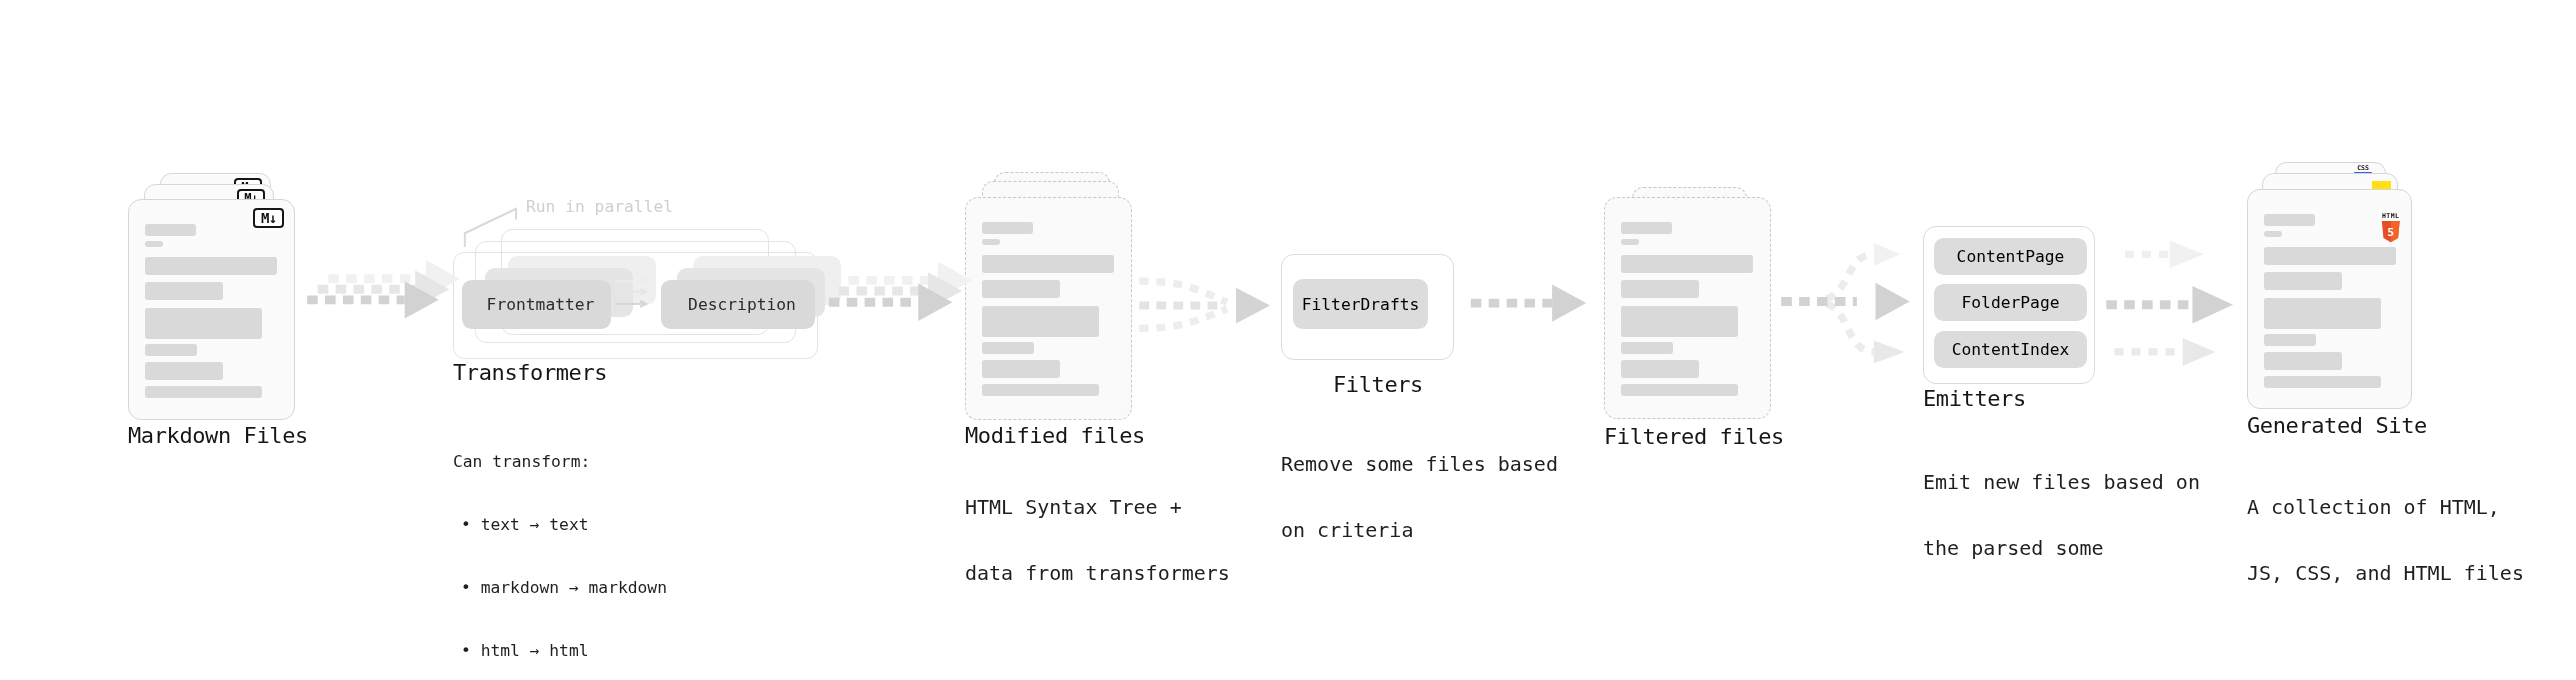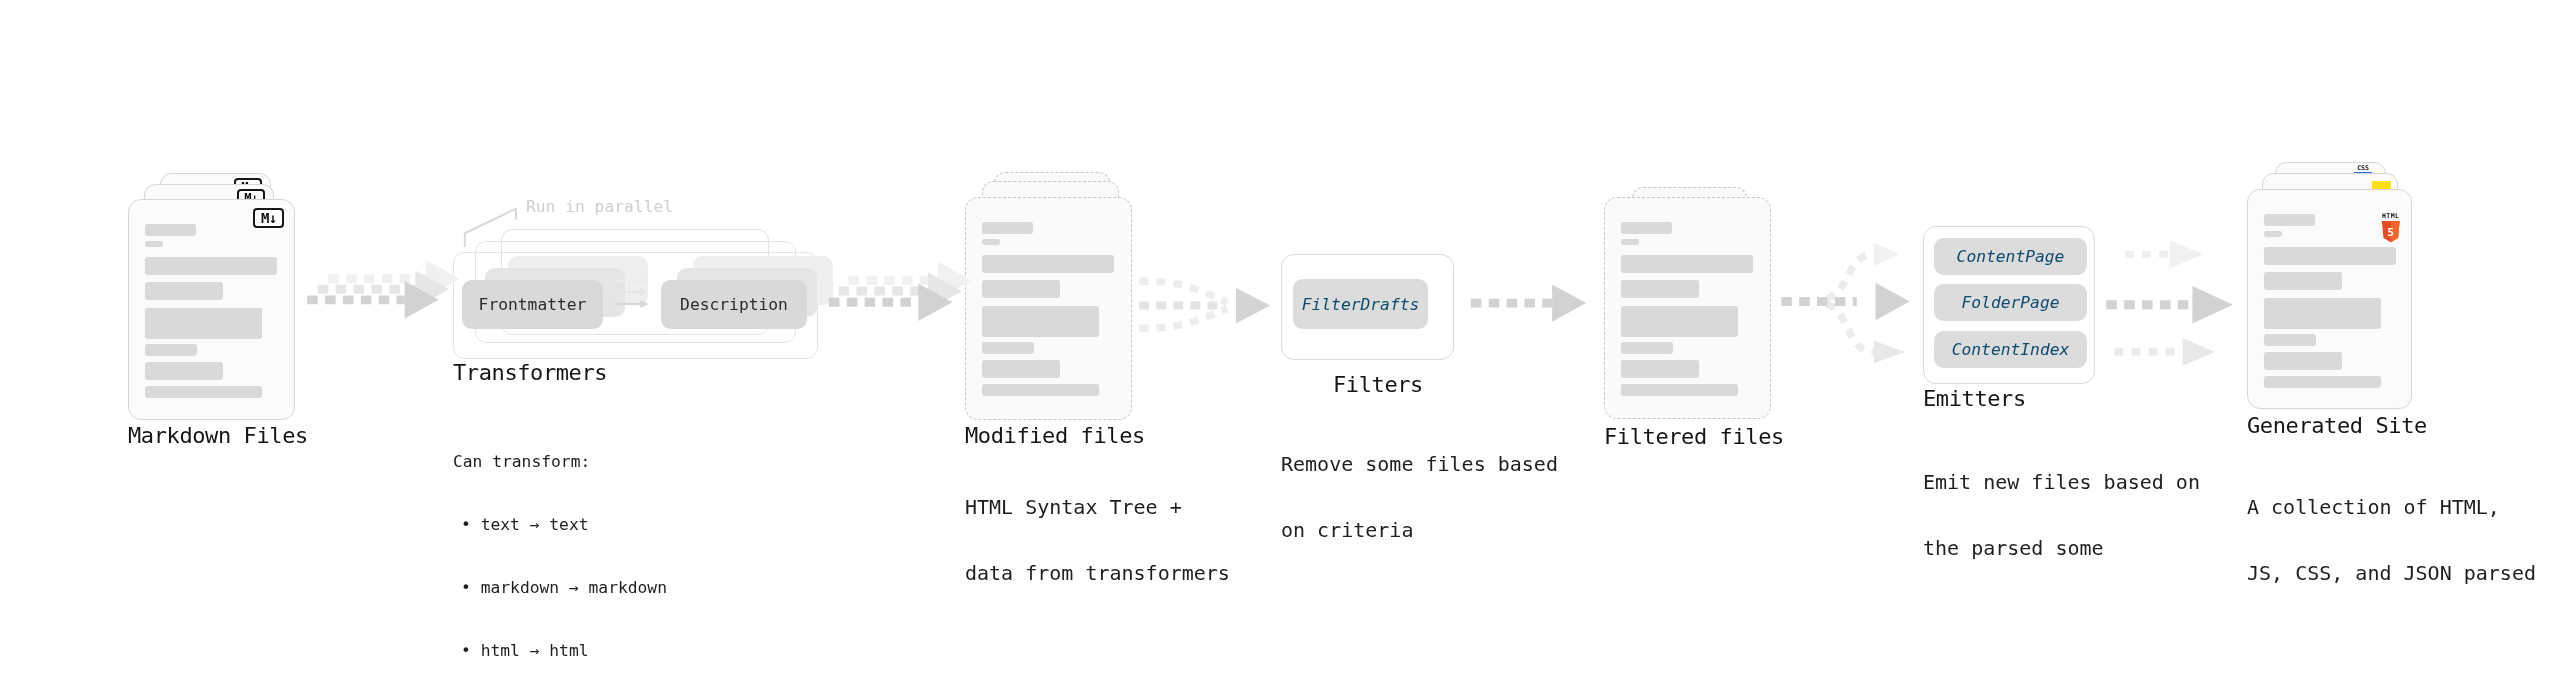--- a/index.html
+++ b/index.html
@@ -26,29 +26,29 @@
 
   
   .title{position:absolute;font-size:22px;color:#161616;letter-spacing:-0.4px;white-space:pre;}
   .note{position:absolute;font-size:20px;line-height:22px;color:#1f1f1f;white-space:pre;}
   .note.tight{line-height:21px;font-size:16.3px;}
   .annotation{position:absolute;font-size:16.3px;color:#cfcfcf;white-space:pre;}
 
   
   .container{position:absolute;border:1.6px solid #e3e3e3;border-radius:11.4px;background:transparent;box-sizing:border-box;}
   .pill{position:absolute;background:#d9d9d9;border-radius:9.8px;display:flex;align-items:center;justify-content:center;
-        font-size:16.3px;color:#2b2b2b;white-space:pre;}
+        font-size:16.3px;color:#2b2b2b;white-space:pre;padding-left:8px;}
   .pill.g2{background:#e5e5e5;}
   .pill.g3{background:#efefef;}
   .pz1{z-index:1}.pz2{z-index:2}.pz3{z-index:3}
 
   
   .frame{position:absolute;background:#ffffff;border:1.6px solid #dbdbdb;border-radius:13px;box-sizing:border-box;}
   .epill{position:absolute;background:#dcdcdc;border-radius:9.8px;display:flex;align-items:center;justify-content:center;
-         font-size:16.3px;color:#0c4a6e;font-style:italic;}
+         font-size:16.3px;color:#000000;}
 
   
   .cssbadge{position:absolute;right:13px;top:1.6px;width:18px;text-align:center;}
   .cssbadge .w{font-size:6.5px;font-weight:bold;color:#111;line-height:6.5px;letter-spacing:0;}
   .cssbadge .u{height:2.4px;background:#2c63e8;margin-top:0.8px;border-radius:0.8px;}
   .jsbadge{position:absolute;right:6.5px;top:7.3px;width:18.7px;height:13px;background:#ffe014;}
   .html5{position:absolute;right:10.6px;top:3.3px;width:19.5px;text-align:center;margin-top:20px;}
   .html5 .w{font-size:6.5px;font-weight:bold;color:#111;line-height:7.3px;letter-spacing:0.4px;}
 
   svg.overlay{position:absolute;left:0;top:0;z-index:5;pointer-events:none;}
@@ -197,21 +197,21 @@
       <i class="b b3"></i>
         <i class="b b4"></i>
       <i class="b b5"></i>
         <i class="b b6"></i>
       <i class="b b7"></i>
         <i class="b b8"></i>
     </div>
     <div class="title" style="left:2247px;top:413px">Generated Site</div>
     <div class="note" style="left:2247px;top:452px">
       <div>A collection of HTML,</div>
-      <div>JS, CSS, and JSON parsed</div>
+      <div>JS, CSS, and HTML files</div>
     </div>
   </div>
 
   <svg class="overlay" width="2576" height="681" viewBox="0 0 3170 838">
 
     <path d="M 572 304 L 572 287 L 635 257 L 635 270" fill="none" stroke="#d9d9d9" stroke-width="2.5"></path>
 
     <g>
       <line x1="757" y1="346" x2="788" y2="346" stroke="#ececec" stroke-width="2.5"></line>
         <polygon points="788,341 798,346 788,351" fill="#ececec"></polygon>

